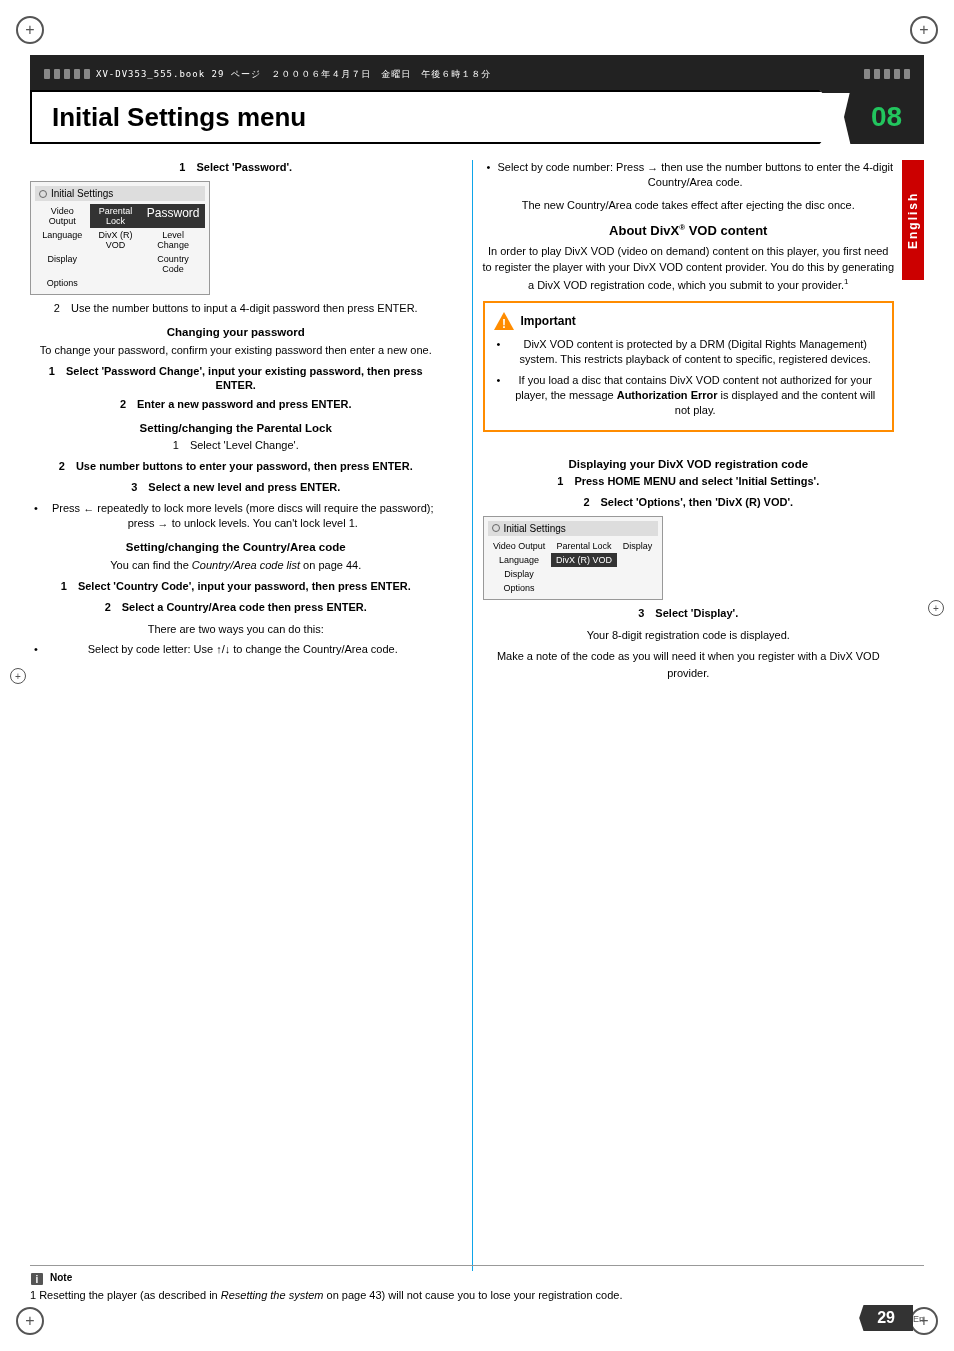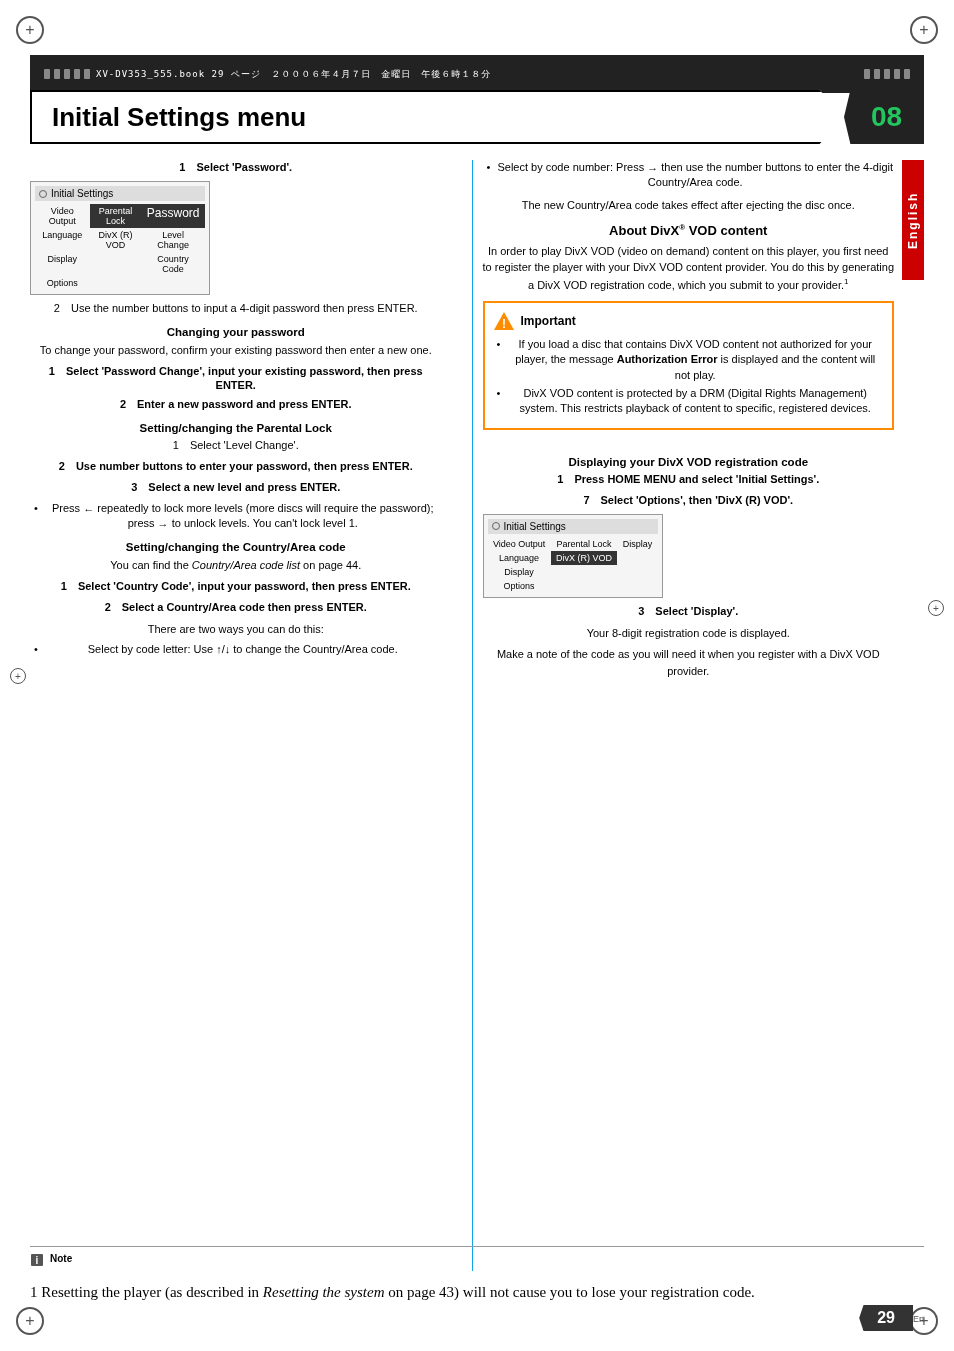--- a/index.html
+++ b/index.html
@@ -446,31 +446,31 @@
     <div class="important-box">
       <div class="important-header">
         <div class="warning-icon-wrapper">
           <svg width="22" height="20" viewBox="0 0 22 20">
             <polygon points="11,1 1,19 21,19" fill="#ff8c00" stroke="none"></polygon>
             <text x="11" y="17" text-anchor="middle" fill="white" font-size="12" font-weight="bold">!</text>
           </svg>
         </div>
         <span>Important</span>
       </div>
+      <div class="bullet">
+        <span>DivX VOD content is protected by a DRM (Digital Rights Management) system. This restricts playback of content to specific, registered devices.</span>
+      </div>
       <div class="bullet" style="margin-top:5px;">
         <span>If you load a disc that contains DivX VOD content not authorized for your player, the message <strong>Authorization Error</strong> is displayed and the content will not play.</span>
       </div>
-      <div class="bullet">
-        <span>DivX VOD content is protected by a DRM (Digital Rights Management) system. This restricts playback of content to specific, registered devices.</span>
-      </div>
     </div>
 
     <h3 class="sub-heading" style="margin-top:26px;">Displaying your DivX VOD registration code</h3>
     <p class="step-text bold-step">1　Press HOME MENU and select 'Initial Settings'.</p>
-    <p class="step-text bold-step">7　Select 'Options', then 'DivX (R) VOD'.</p>
+    <p class="step-text bold-step">2　Select 'Options', then 'DivX (R) VOD'.</p>
 
     <div class="ui-mockup">
       <div class="ui-mockup-title">
         <div class="ui-mockup-circle"></div>
         <span>Initial Settings</span>
       </div>
       <table class="ui-table">
         <tbody>
             <tr>
           <td style="font-size:9px;">Video Output</td>
@@ -504,21 +504,21 @@
 </div>
 
 <div class="note-section">
   <div style="display:flex; align-items:flex-start; gap:6px;">
     <svg width="14" height="14" viewBox="0 0 14 14">
       <rect x="1" y="1" width="12" height="12" fill="#555" rx="1"></rect>
       <text x="7" y="11" text-anchor="middle" fill="white" font-size="10" font-weight="bold">i</text>
     </svg>
     <span class="note-title">Note</span>
   </div>
-  <p style="font-size:15px; margin-top:17px;font-family:Liberation Serif, serif;">
+  <p style="font-size:11px; margin-top:3px;">
     <span>1 Resetting the player (as described in </span><em>Resetting the system</em><span> on page 43) will not cause you to lose your registration code.</span>
   </p>
 </div>
 
 <div class="page-num-bottom">
   <div class="page-num-box-bottom">29</div>
   <span class="page-en">En</span>
 </div>
 
 </body></html>

